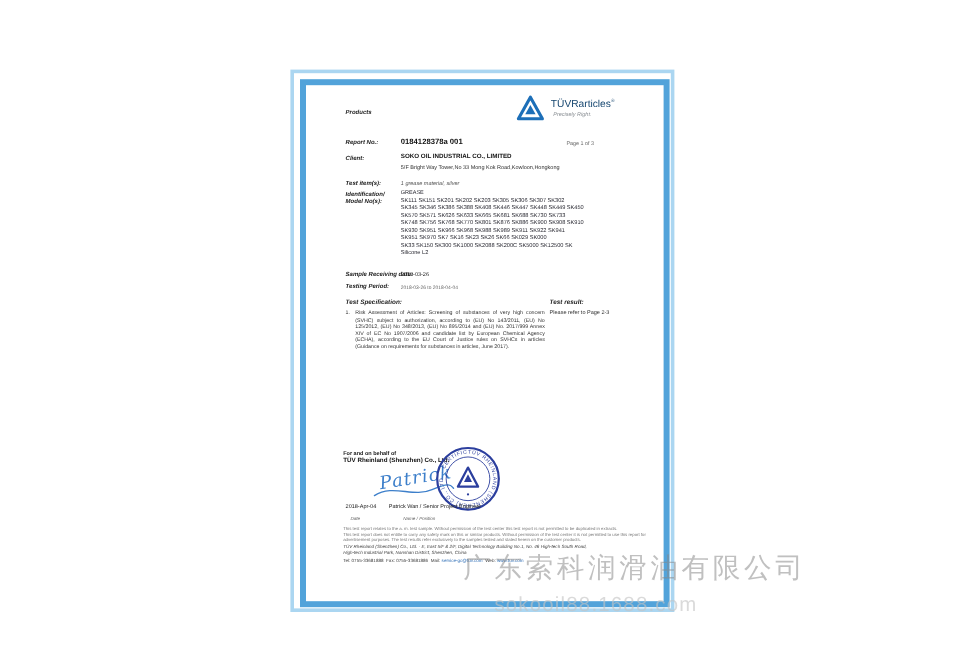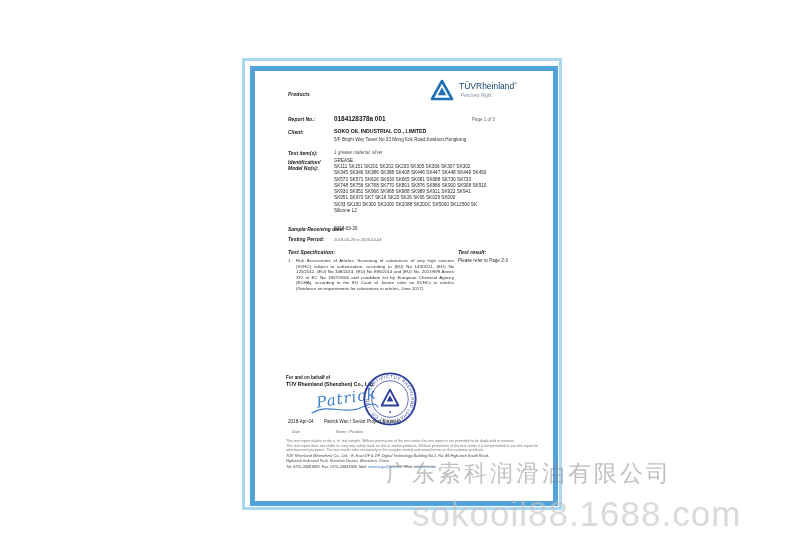--- a/index.html
+++ b/index.html
@@ -29,40 +29,40 @@
   .pageno{font-size:4.5px;color:#666;}
   .signature{
     font-family:"DejaVu Serif", serif;font-style:italic;font-size:15px;color:#3d7fca;
     transform:rotate(-9deg);letter-spacing:1px;
   }
   .link{color:#2d6db5;}
   
   .wm-cn{position:absolute;left:386px;top:458px;z-index:10;
     font-size:23px;letter-spacing:3px;color:rgba(135,135,135,0.52);white-space:nowrap;}
   .wm-url{position:absolute;left:412px;top:494px;z-index:10;
-    font-size:35px;color:rgba(195,195,195,0.62);letter-spacing:1px;white-space:nowrap;}
+    font-size:17px;color:rgba(195,195,195,0.62);letter-spacing:1px;white-space:nowrap;}
 </style>
 </head>
 <body>
 
 <div class="frame-outer"></div>
 
 <div class="frame-inner">
   <div class="page">
 
     <div class="abs lbl" style="left:28px;top:20px;font-style:italic;">Products</div>
 
     <div class="abs" style="left:170px;top:6px;width:112px;height:26px;">
       <span class="abs" style="left:0;top:2px;">
         <svg width="24" height="22" viewBox="0 0 24 22">
           <path d="M12 2 L22 20 L2 20 Z" fill="none" stroke="#1d6fb8" stroke-width="2.6" stroke-linejoin="round"></path>
           <path d="M12 8.5 L16.3 16.3 L7.7 16.3 Z" fill="#1d6fb8"></path>
         </svg>
       </span>
-      <span class="abs brand" style="left:29px;top:4px;"><b>TÜVR</b><span>heinland</span><sup style="font-size:4px;">®</sup></span>
+      <span class="abs brand" style="left:29px;top:4px;"><b>TÜVR</b><span>articles</span><sup style="font-size:4px;">®</sup></span>
       <span class="abs tagline" style="left:31px;top:16px;font-style:italic;">Precisely Right.</span>
     </div>
 
     <div class="abs lbl" style="left:28px;top:45px;">Report No.:</div>
     <div class="abs val-b" style="left:74px;top:44px;font-size:6.4px;">0184128378a 001</div>
     <div class="abs pageno" style="left:212px;top:46px;">Page 1 of 3</div>
 
     <div class="abs lbl" style="left:28px;top:58px;">Client:</div>
     <div class="abs val-b" style="left:74px;top:57px;">SOKO OIL INDUSTRIAL CO., LIMITED</div>
     <div class="abs val" style="left:74px;top:66px;">5/F Bright Way Tower,No 33 Mong Kok Road,Kowloon,Hongkong</div>

